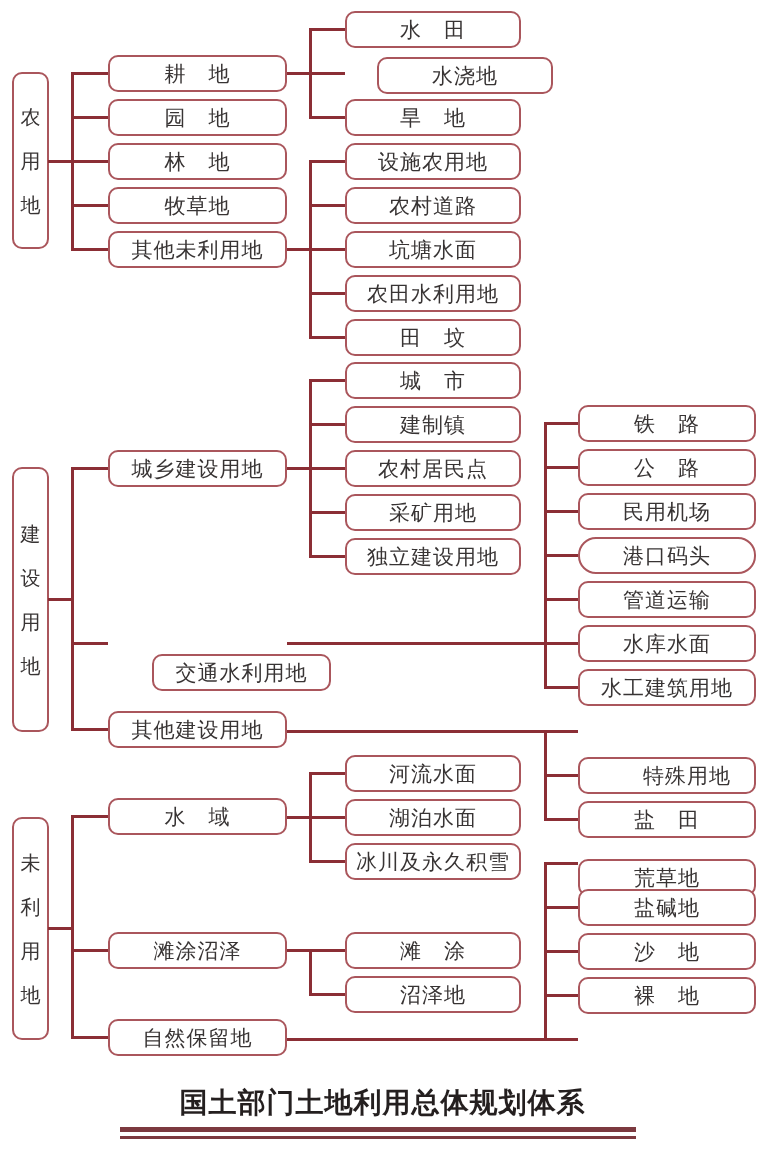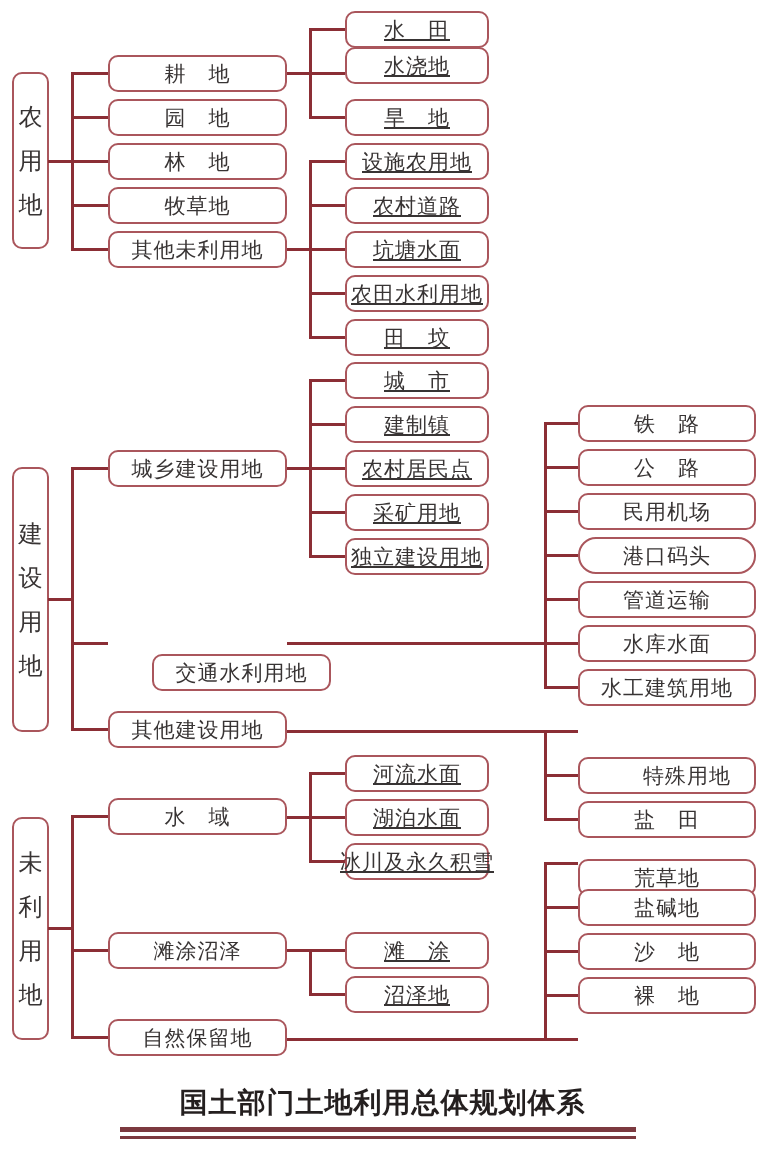--- a/index.html
+++ b/index.html
@@ -8,23 +8,23 @@
     font-family:"Liberation Sans","DejaVu Sans",sans-serif;
   }
   .box{
     position:absolute;box-sizing:border-box;background:#ffffff;
     border:2px solid #aa565c;border-radius:10px;
     display:flex;align-items:center;justify-content:center;
     color:#383434;font-size:21px;letter-spacing:1px;white-space:nowrap;
   }
   .root{left:12px;width:37px;}
   .root .vtext{display:block;width:26px;word-break:break-all;white-space:normal;
-    line-height:44px;font-size:24px;text-align:center;letter-spacing:0;}
+    line-height:44px;font-size:20px;text-align:center;letter-spacing:0;}
   .l2{left:108px;width:179px;height:37px;}
-  .l3m{left:345px;width:144px;height:37px;text-decoration:underline;}
+  .l3m{left:345px;width:176px;height:37px;}
   .l3r{left:578px;width:178px;height:37px;}
   .hl,.vl{position:absolute;background:#8b2e35;}
   .hl{height:3px;}
   .vl{width:3px;}
   .title{
     position:absolute;left:0;right:0;top:1084px;text-align:center;
     font-size:28px;font-weight:600;color:#241f1f;letter-spacing:1px;
   }
   .rule{position:absolute;background:#7c393f;}
 </style>
@@ -49,21 +49,21 @@
   <div class="box l2" style="top:187px;">牧草地</div>
   <div class="box l2" style="top:231px;">其他未利用地</div>
   <div class="box l2" style="top:450px;">城乡建设用地</div>
   <div class="box l2" style="top:654px;margin-left:44px;">交通水利用地</div>
   <div class="box l2" style="top:711px;">其他建设用地</div>
   <div class="box l2" style="top:798px;">水　域</div>
   <div class="box l2" style="top:932px;">滩涂沼泽</div>
   <div class="box l2" style="top:1019px;">自然保留地</div>
 
   <div class="box l3m" style="top:11px;">水　田</div>
-  <div class="box l3m" style="top:47px;">水浇地</div>
+  <div class="box l3m" style="top:57px;margin-left:32px;">水浇地</div>
   <div class="box l3m" style="top:99px;">旱　地</div>
   <div class="box l3m" style="top:143px;">设施农用地</div>
   <div class="box l3m" style="top:187px;">农村道路</div>
   <div class="box l3m" style="top:231px;">坑塘水面</div>
   <div class="box l3m" style="top:275px;">农田水利用地</div>
   <div class="box l3m" style="top:319px;">田　坟</div>
   <div class="box l3m" style="top:362px;">城　市</div>
   <div class="box l3m" style="top:406px;">建制镇</div>
   <div class="box l3m" style="top:450px;">农村居民点</div>
   <div class="box l3m" style="top:494px;">采矿用地</div>

